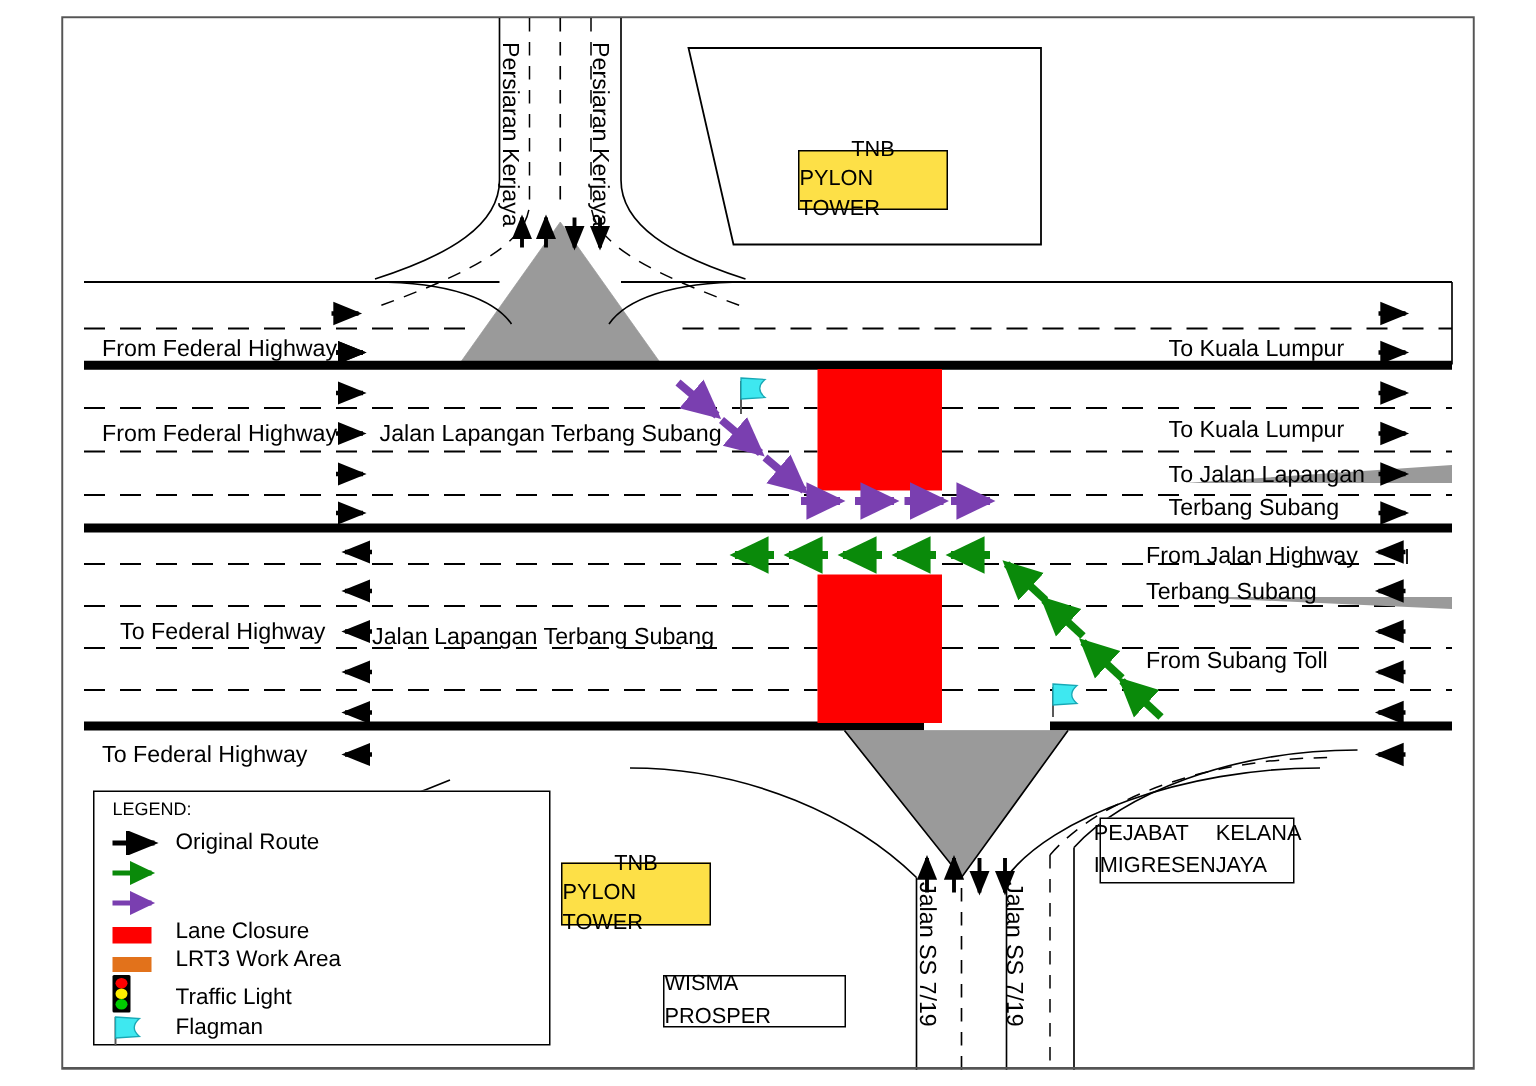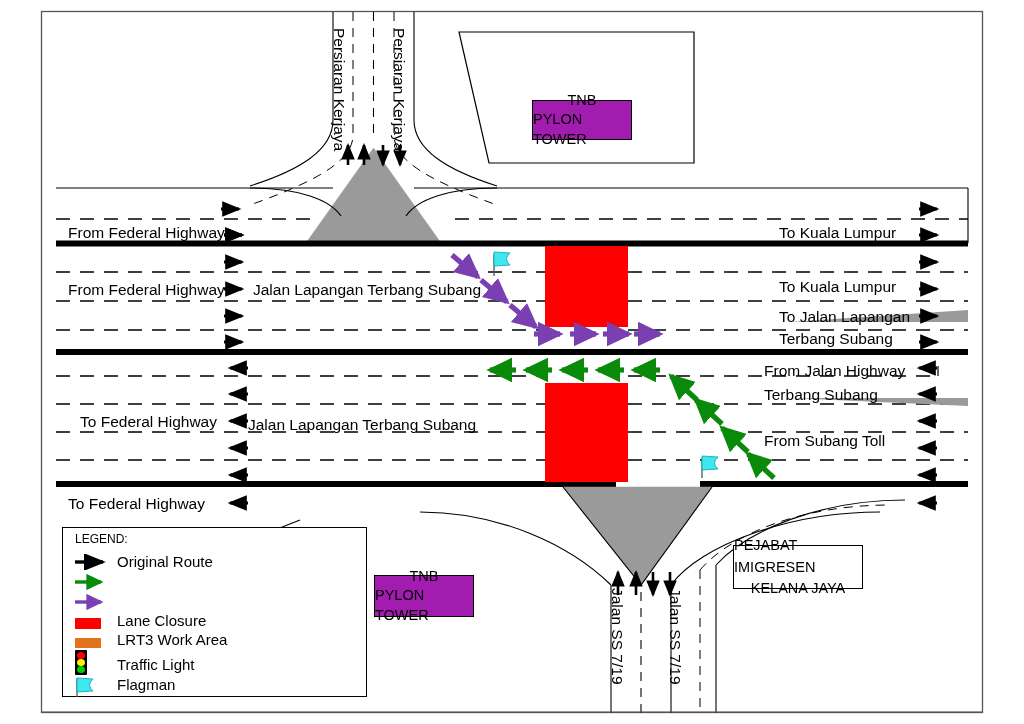--- a/index.html
+++ b/index.html
@@ -11,23 +11,23 @@
   .f15{font-size:15.5px;}
   .vert{transform-origin:0 0;}
   .legend-box{position:absolute;left:62px;top:527px;width:303px;height:168px;border:1.4px solid #000;background:#fff;}
   .legend-title{position:absolute;left:12px;top:4px;font-size:12px;}
   .lrow{position:absolute;left:10px;height:20px;}
   .ltext{position:absolute;font-size:15px;white-space:nowrap;}
   .swatch-red{width:26px;height:11px;background:#fe0000;}
   .swatch-orange{width:26px;height:10px;background:#e2721b;}
   .tl{width:12px;height:25px;background:#000;position:relative;border-radius:1px;}
   .tl i{position:absolute;left:2px;width:8px;height:7px;border-radius:50%;display:block;}
-  .bldg{position:absolute;border:1.2px solid #000;background:#fff;display:flex;flex-direction:column;
+  .bldg{position:absolute;border:1.2px solid #000;background:#fff;display:flex;flex-direction:row;
         align-items:center;justify-content:center;font-size:14.5px;line-height:1.45;}
-  .pylon{position:absolute;background:#a21caf;border:1px solid #000;display:flex;flex-direction:column;
+  .pylon{position:absolute;background:#fde047;border:1px solid #000;display:flex;flex-direction:column;
         align-items:center;justify-content:center;font-size:14.5px;line-height:1.32;color:#000;}
 </style>
 </head>
 <body>
 
 <div id="stage">
 
 <svg id="svgroot" viewBox="0 0 1024 724">
   <defs>
     <marker id="mk-black-r" markerWidth="7" markerHeight="7" refX="5.6" refY="3" orient="auto">
@@ -213,20 +213,23 @@
 <div class="pylon" style="left:374px;top:575px;width:98px;height:40px;">
   <span>TNB</span>
   <span>PYLON TOWER</span>
 </div>
 
 <div class="bldg" style="left:733px;top:545px;width:128px;height:42px;">
   <span>PEJABAT IMIGRESEN</span>
   <span>KELANA JAYA</span>
 </div>
 
+<div class="bldg" style="left:442px;top:650px;width:120px;height:33px;">
+  <span>WISMA PROSPER</span>
+</div>
 
 <div class="lbl f15 vert" style="left:348px;top:28px;transform:rotate(90deg);">Persiaran Kerjaya</div>
 <div class="lbl f15 vert" style="left:408px;top:28px;transform:rotate(90deg);">Persiaran Kerjaya</div>
 <div class="lbl f15 vert" style="left:626px;top:588px;transform:rotate(90deg);">Jalan SS 7/19</div>
 <div class="lbl f15 vert" style="left:684px;top:588px;transform:rotate(90deg);">Jalan SS 7/19</div>
 
 <div class="lbl f15" style="left:68px;top:224px;">From Federal Highway</div>
 <div class="lbl f15" style="left:68px;top:281px;">From Federal Highway</div>
 <div class="lbl f15" style="left:253px;top:281px;">Jalan Lapangan Terbang Subang</div>
 <div class="lbl f15" style="left:779px;top:224px;">To Kuala Lumpur</div>

